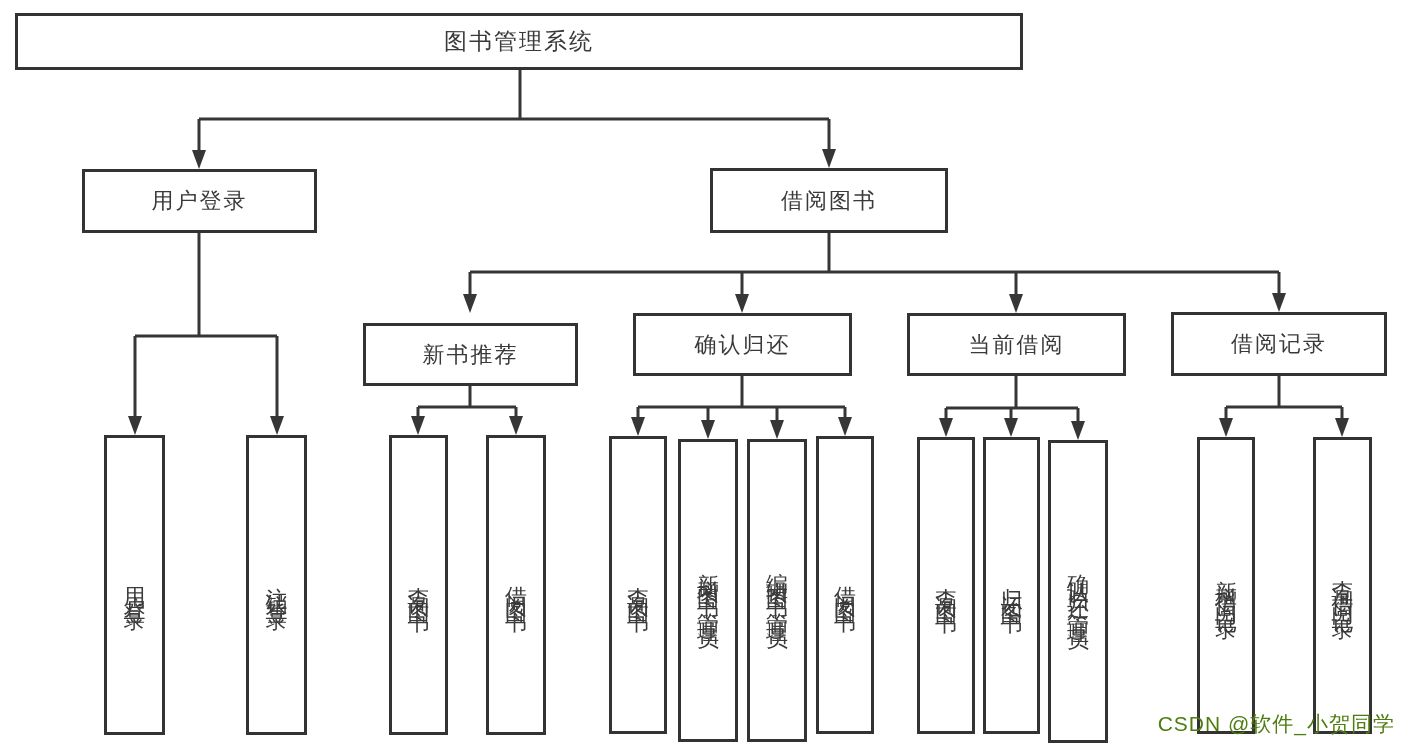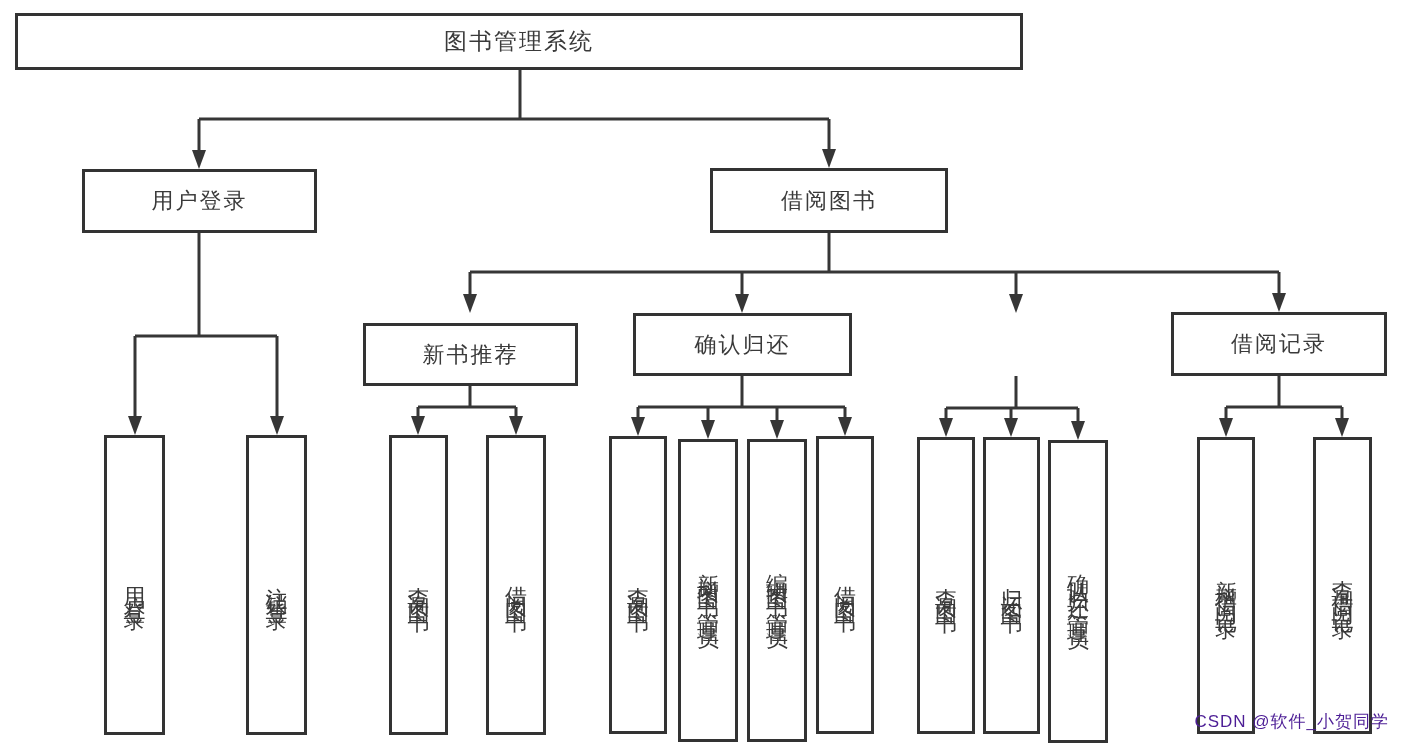--- a/index.html
+++ b/index.html
@@ -17,23 +17,23 @@
     border:3px solid #333333; background:#ffffff;
     display:flex; align-items:center; justify-content:center;
   }
   .box.h { font-size:22px; letter-spacing:2px; white-space:nowrap;justify-content:center; }
   .box.root { font-size:23px; }
   .box.v .label {
     writing-mode:vertical-rl;
     font-size:22px; letter-spacing:8px; line-height:1;
   }
   .watermark {
-    position:absolute; top:710px; right:16px;
-    font-size:17px; letter-spacing:1px;
-    color:#4c1d95; z-index:5; white-space:nowrap;
+    position:absolute; top:710px; right:10px;
+    font-size:21px; letter-spacing:1px;
+    color:#4d7c0f; z-index:5; white-space:nowrap;
   }
 </style>
 </head>
 <body>
 
 <div class="canvas">
 
   <svg class="connectors" viewBox="0 0 1405 747">
 
     <g>
@@ -94,20 +94,23 @@
   <div class="box h" style="left:710px;top:168px;width:238px;height:65px">
     <span class="label">借阅图书</span>
   </div>
 
   <div class="box h" style="left:363px;top:323px;width:215px;height:63px">
     <span class="label">新书推荐</span>
   </div>
   <div class="box h" style="left:633px;top:313px;width:219px;height:63px">
     <span class="label">确认归还</span>
   </div>
+  <div class="box h" style="left:907px;top:313px;width:219px;height:63px">
+    <span class="label">当前借阅</span>
+  </div>
   <div class="box h" style="left:1171px;top:312px;width:216px;height:64px">
     <span class="label">借阅记录</span>
   </div>
 
   <div class="box v" style="left:104px;top:435px;width:61px;height:300px">
     <span class="label">用户登录</span>
   </div>
   <div class="box v" style="left:246px;top:435px;width:61px;height:300px">
     <span class="label">注销登录</span>
   </div>

